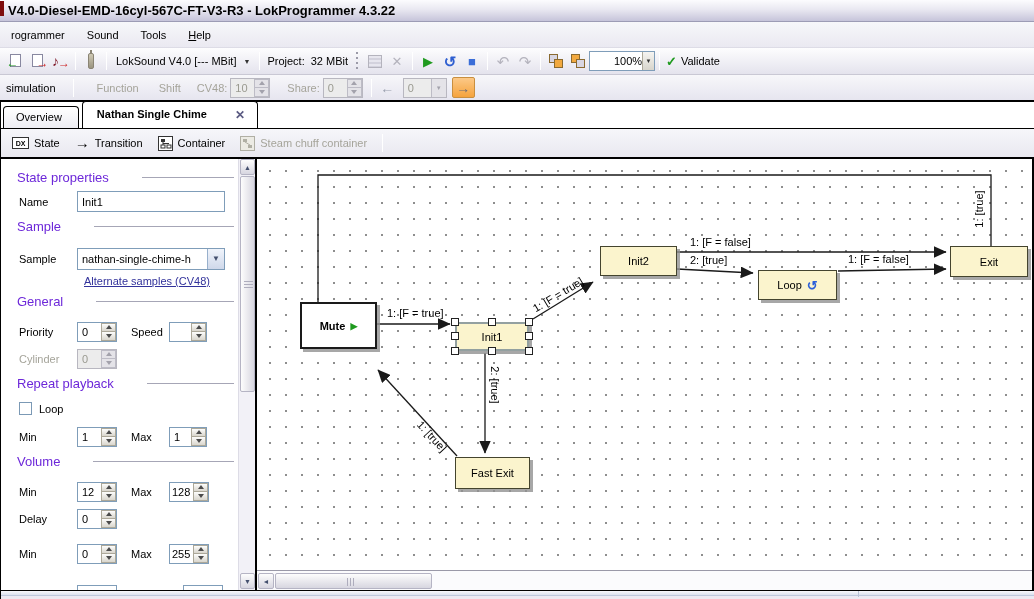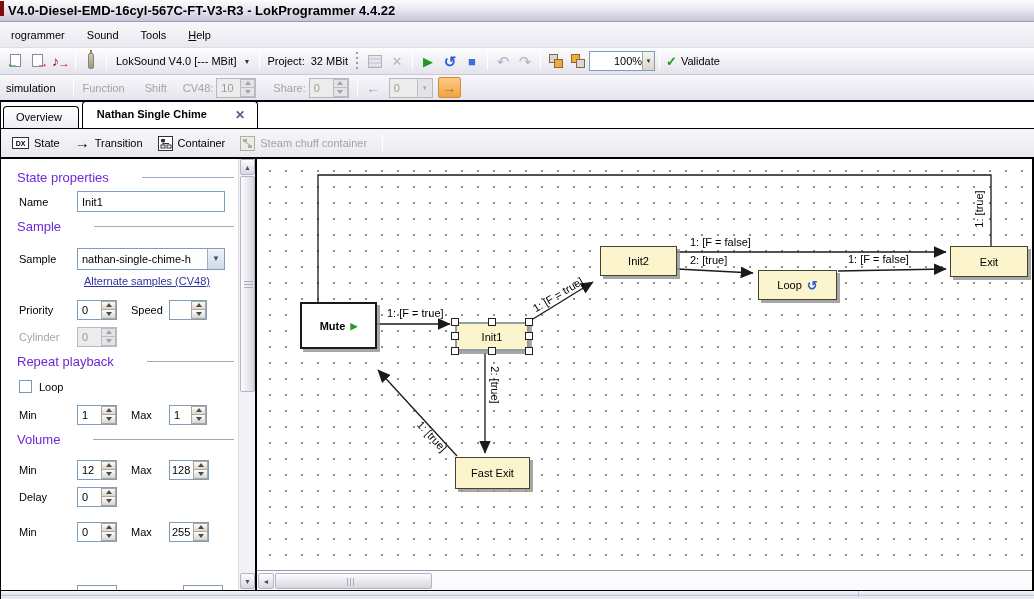--- a/index.html
+++ b/index.html
@@ -132,21 +132,21 @@
   
   .statusbar { height:6px; border-top:1px solid #000; background:linear-gradient(#f6f8fc,#dfe4f0 70%,#aebbd4); position:relative; }
   .statusbar .sdiv { position:absolute; left:858px; top:0; width:1px; height:6px; background:#b9c2d6; }
   .leftline { position:absolute; left:0; top:102px; width:1px; height:497px; background:#000; }
 </style>
 </head>
 <body>
 
 <div class="titlebar">
   <span class="apicon"></span>
-  <span class="ttl">V4.0-Diesel-EMD-16cyl-567C-FT-V3-R3 - LokProgrammer 4.4.22</span>
+  <span class="ttl">V4.0-Diesel-EMD-16cyl-567C-FT-V3-R3 - LokProgrammer 4.3.22</span>
 </div>
 
 <div class="menubar">
   <span class="menu-item">rogrammer</span>
   <span class="menu-item">Sound</span>
   <span class="menu-item">Tools</span>
   <span class="menu-item uf">Help</span>
 </div>
 
 <div class="toolbar">
@@ -224,21 +224,21 @@
   <span class="tsep"></span>
   <span class="tbtn" style="min-width:0">
     <span class="glyph g-green" style="font-weight:bold;margin-right:4px">✓</span>
     <span>Validate</span>
   </span>
 </div>
 
 <div class="toolbar2">
   <span class="lbl">simulation</span>
   <span class="tsep" style="margin-left:14px"></span>
-  <span class="lbl dis" style="margin-left:2px">Function</span>
+  <span class="lbl dis" style="margin-left:16px">Function</span>
   <span class="lbl dis" style="margin-left:14px">Shift</span>
   <span class="lbl dis" style="margin-left:10px">CV48:</span>
   <span class="spin disabled">
     <span class="sv">10</span>
     <span class="sb">
         <i>
           <span class="tri-up"></span>
         </i>
         <i>
           <span class="tri-dn"></span>
@@ -322,20 +322,24 @@
         <span class="rule"></span>
       </div>
     <div class="row" style="margin-top:14px">
       <span class="rl">Sample</span>
       <span class="comboxl">
         <span class="cv">nathan-single-chime-h</span>
         <span class="cbtn">▼</span>
       </span>
     </div>
     <div class="linkrow"><span class="link">Alternate samples (CV48)</span></div>
+    <div class="sechead">
+        <span>General</span>
+        <span class="rule"></span>
+      </div>
     <div class="row" style="margin-top:12px">
       <span class="rl">Priority</span>
       <span class="spin">
         <span class="sv">0</span>
         <span class="sb">
             <i>
               <span class="tri-up"></span>
             </i>
             <i>
               <span class="tri-dn"></span>

